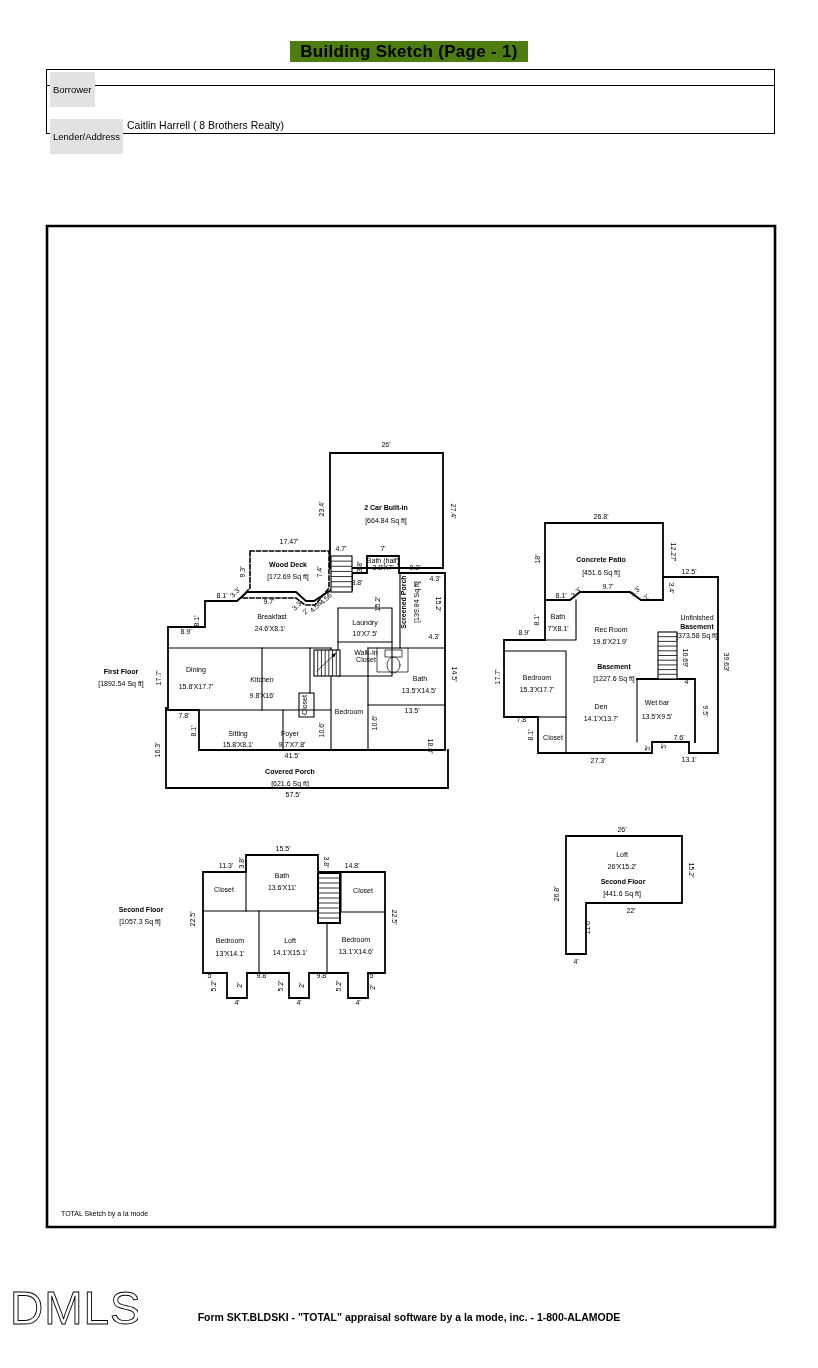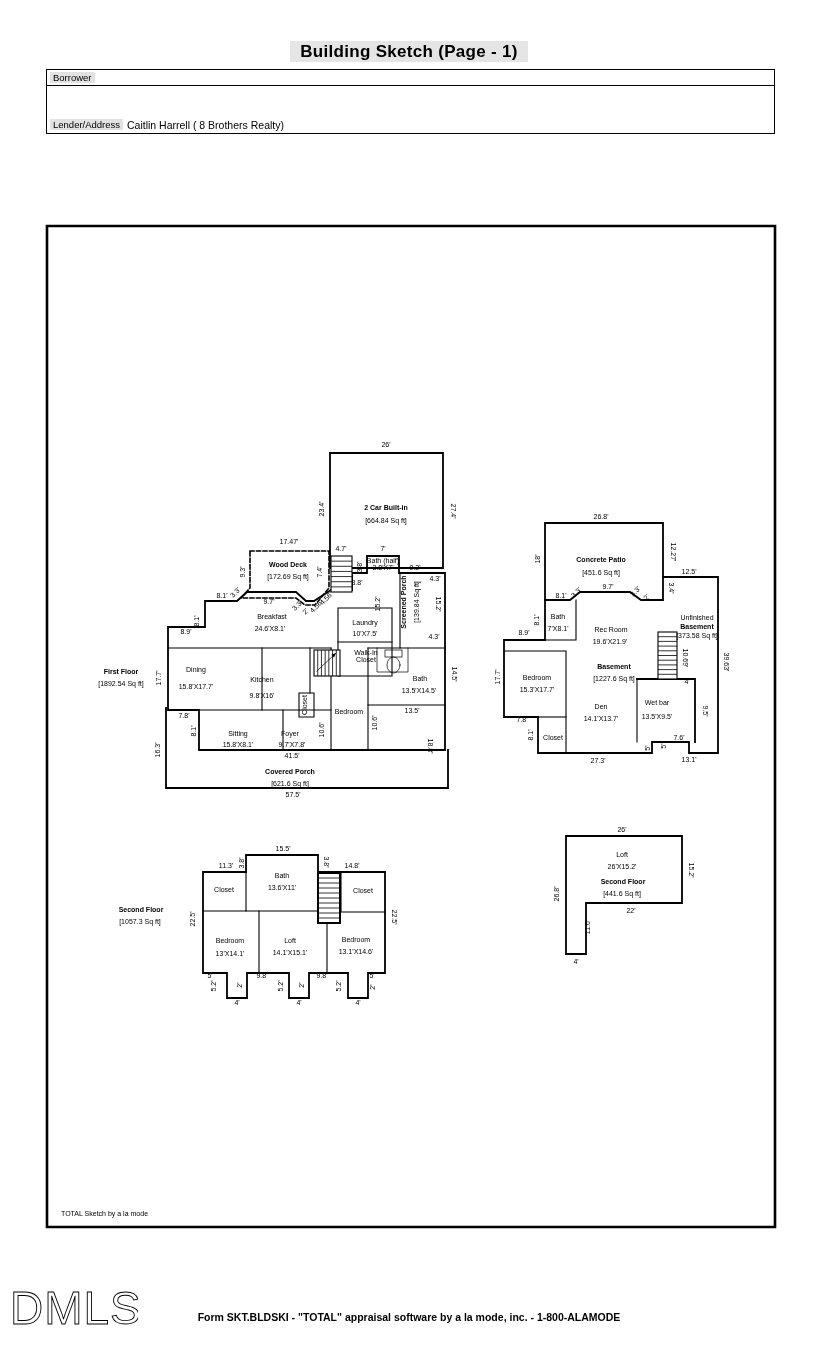--- a/index.html
+++ b/index.html
@@ -1,22 +1,22 @@
 <!DOCTYPE html>
 <html><head>
 <meta charset="utf-8">
 <style>
   html,body{margin:0;padding:0;background:#fff}
   .page{position:relative;width:818px;height:1368px;background:#fff;font-family:"Liberation Sans",sans-serif;overflow:hidden}
   .title{position:absolute;top:42px;left:0;right:0;text-align:center;font-size:17px;font-weight:bold;letter-spacing:.3px}
-  .title span{background:#e5e5e5;padding:1px 10px}
+  .title span{background:#4d7c0f;padding:1px 10px}
   .form{position:absolute;left:46px;top:69px;width:727px;height:63px;border:1.6px solid #000;font-size:10px;background:#fff}
   .frow{position:absolute;left:0;width:100%;height:15.7px;border-bottom:1px solid #000;box-sizing:border-box}
   .frow:last-child{border-bottom:none}
-  .flabel{position:absolute;top:1.5px;background:#e2e2e2;padding:0 3px;font-size:9.5px;white-space:nowrap}
+  .flabel{position:absolute;top:1.5px;background:#e2e2e2;padding:12px 3px;font-size:9.5px;white-space:nowrap}
   .fval{position:absolute;top:1.5px;font-size:10.5px;white-space:nowrap}
   svg.sk{position:absolute;left:0;top:0}
   svg.sk text{font-family:"Liberation Sans",sans-serif;font-size:7px;fill:#000}
   svg.sk text.bold{font-weight:bold}
   .wl{fill:none;stroke:#000;stroke-linecap:square}
   .w{stroke-width:1.1}.t{stroke-width:1.8}.n{stroke-width:.7}.b{stroke-width:2.6}
   .d{stroke-width:1.6;stroke-dasharray:4 2.5}
   .stair{fill:#fff;stroke:#000;stroke-width:1.1}
   .stairk{fill:#fff;stroke:#000;stroke-width:2}
   .tread{stroke:#000;stroke-width:.8}

